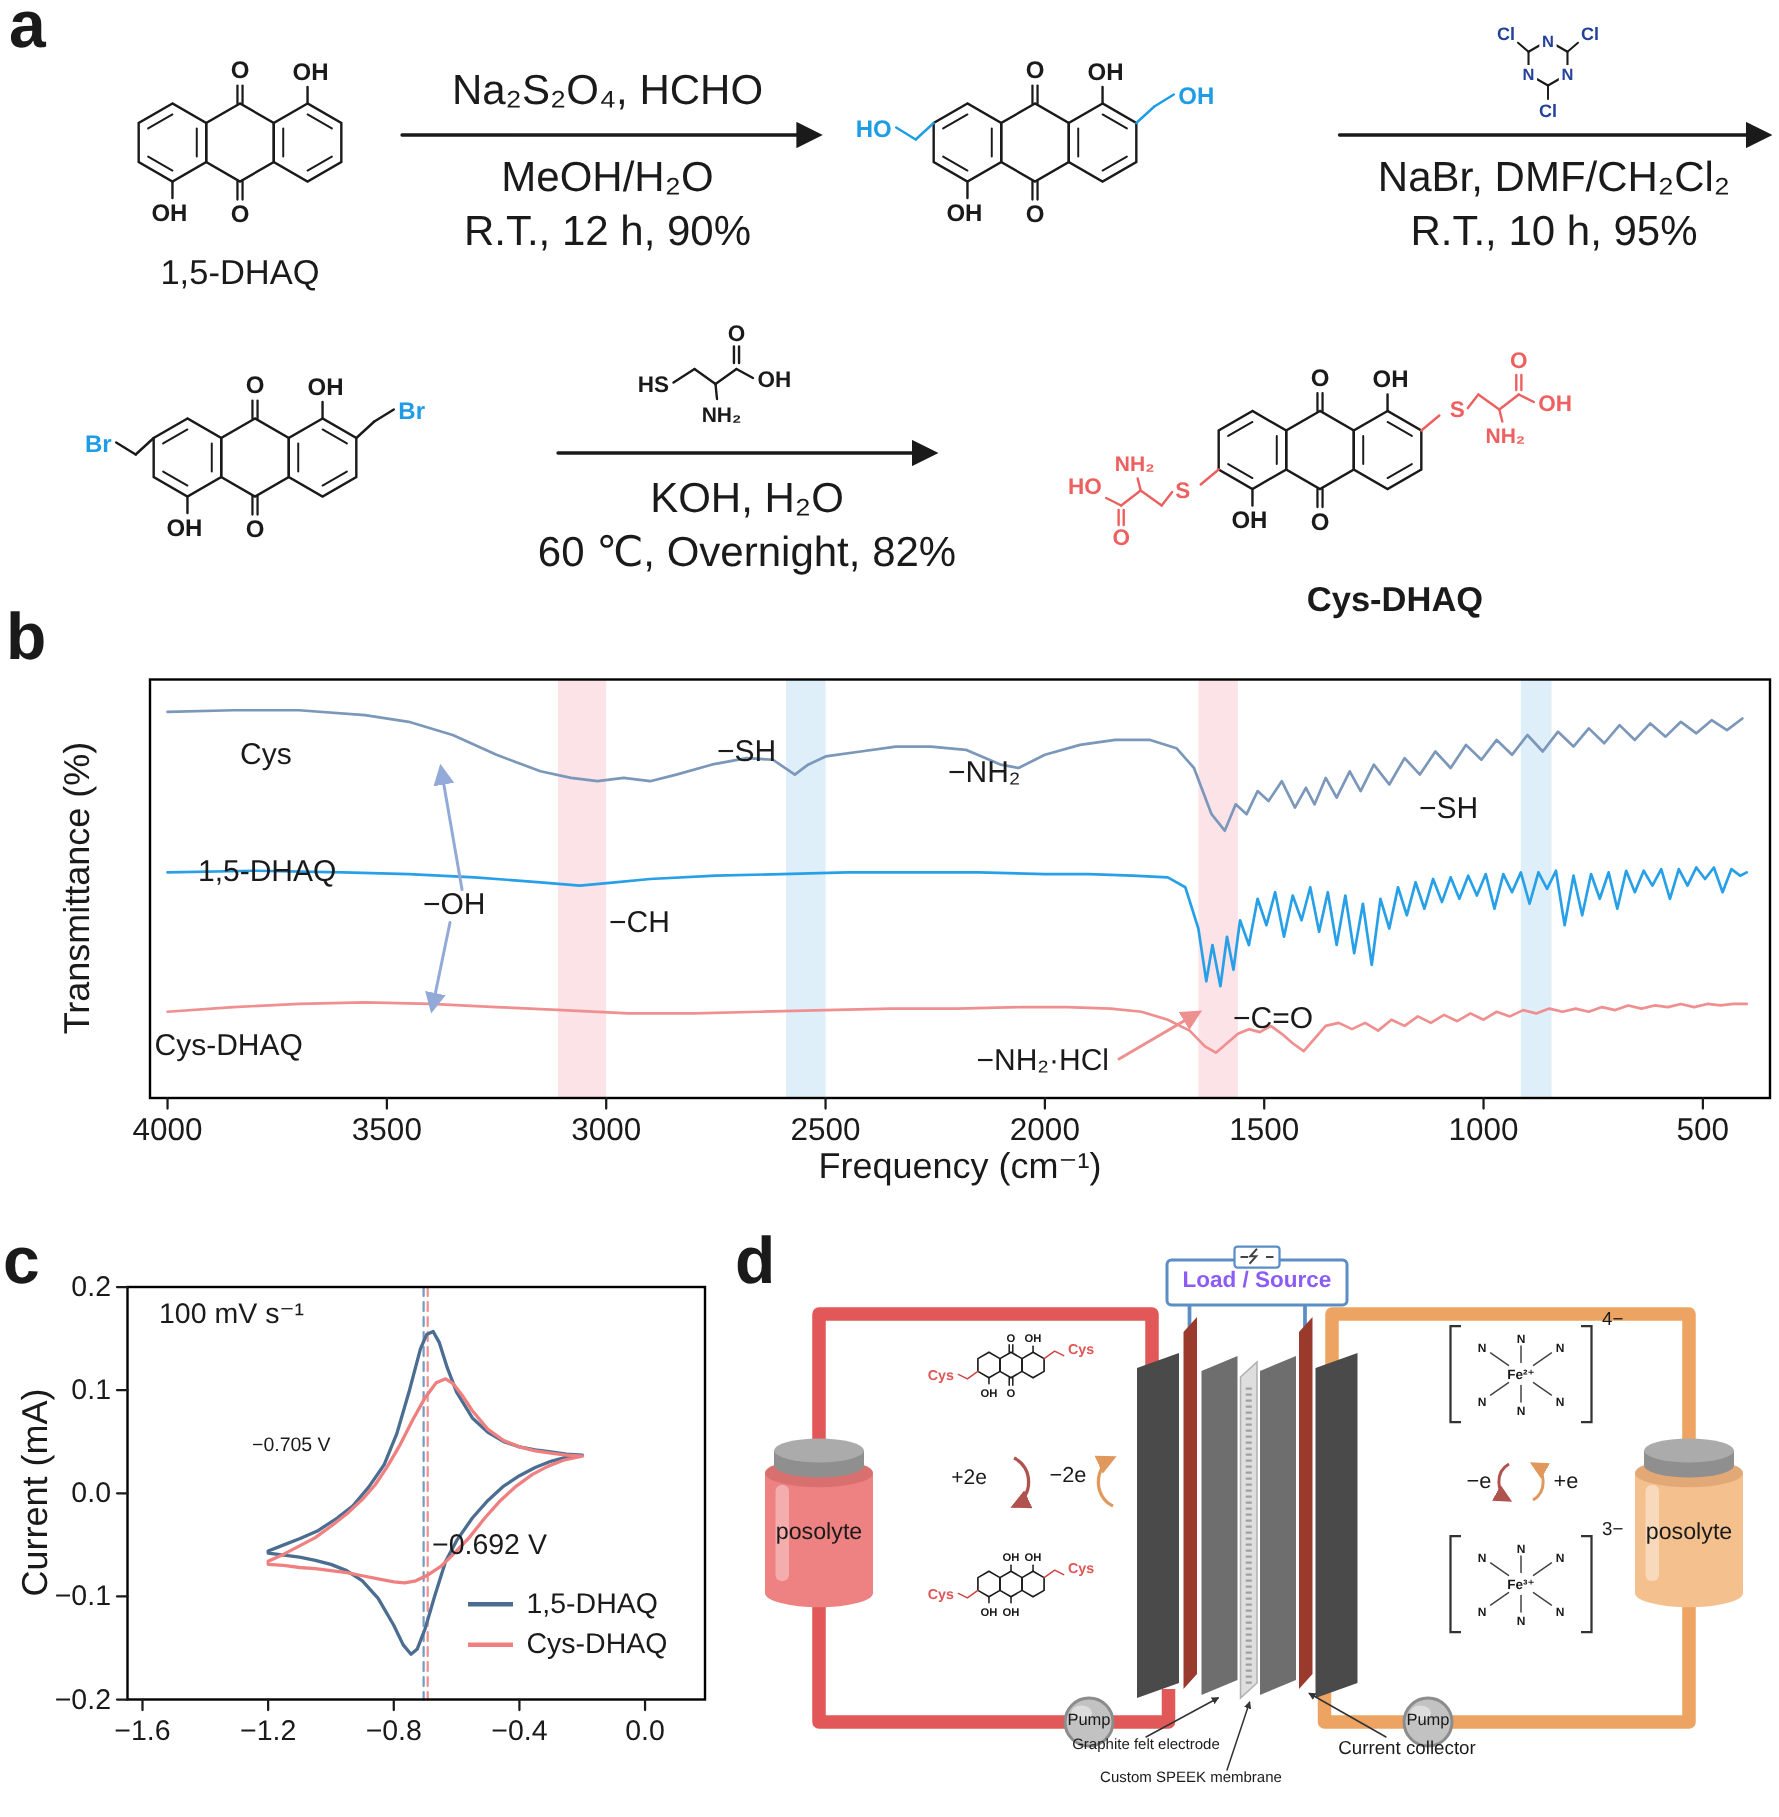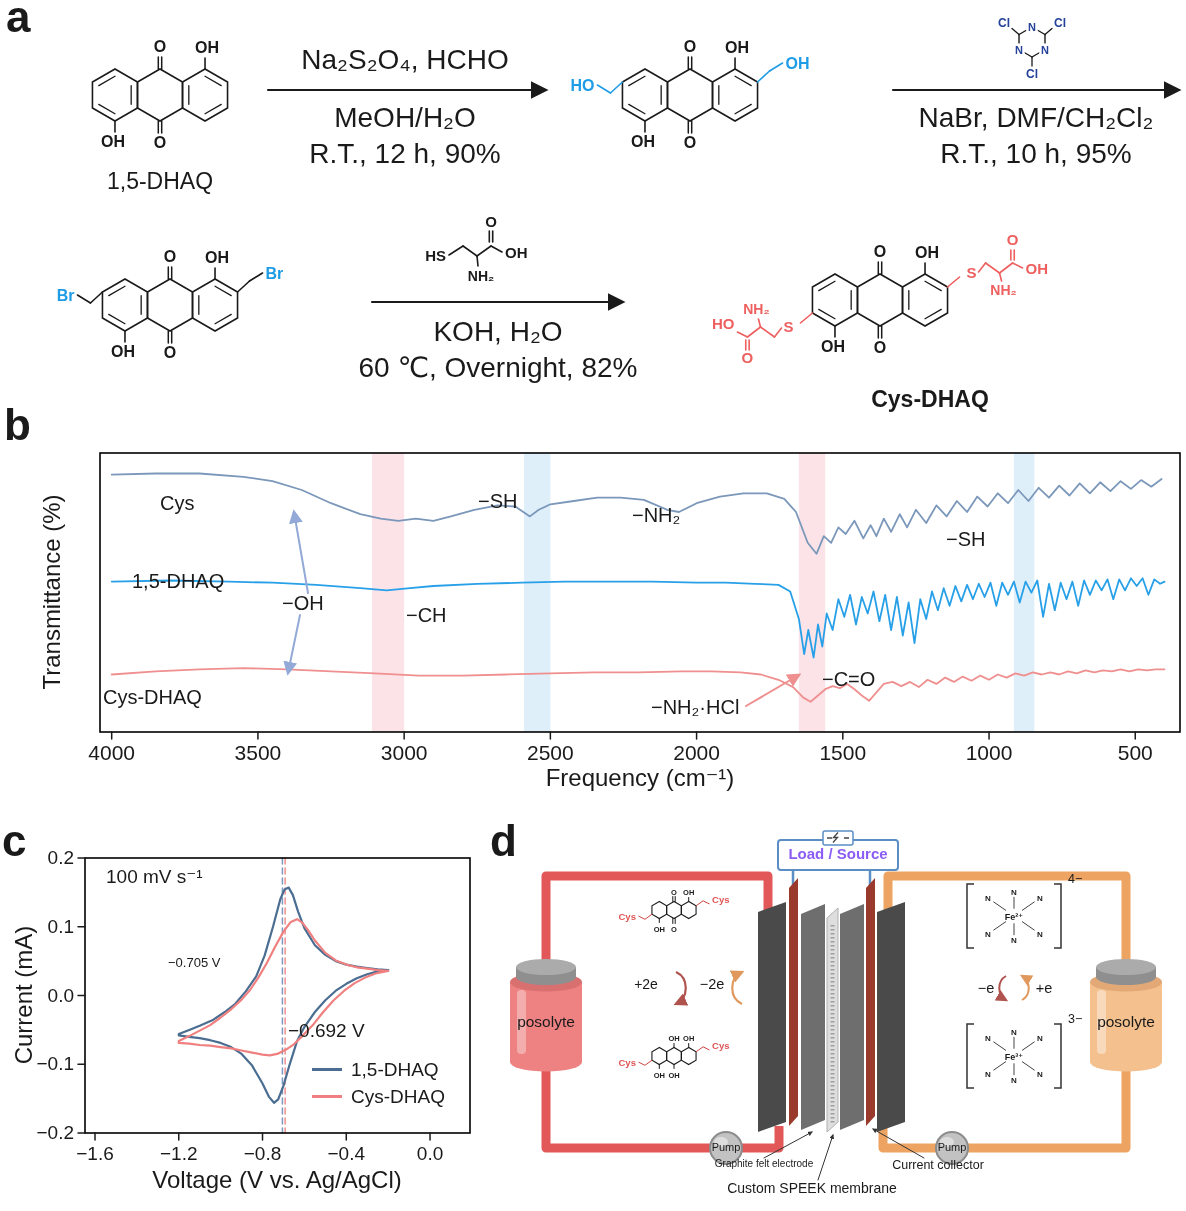--- a/index.html
+++ b/index.html
@@ -377,21 +377,20 @@
   <div class="ov ann" style="left:103px;top:686px">Cys-DHAQ</div>
   <div class="ov ann" style="left:478px;top:490px">−SH</div>
   <div class="ov ann" style="left:632px;top:504px">−NH₂</div>
   <div class="ov ann" style="left:282px;top:592px">−OH</div>
   <div class="ov ann" style="left:406px;top:604px">−CH</div>
   <div class="ov ann" style="left:651px;top:696px">−NH₂·HCl</div>
   <div class="ov ann" style="left:822px;top:668px">−C=O</div>
   <div class="ov ann" style="left:946px;top:528px">−SH</div>
 
   <div class="ov rotc axis" style="left:24px;top:995px">Current (mA)</div>
-  <div class="ov cx axis" style="left:277px;top:1166px">Voltage (V vs. Ag/AgCl)</div>
   <div class="ov" style="left:106px;top:866px;font-size:19px">100 mV s⁻¹</div>
   <div class="ov" style="left:168px;top:956px;font-size:13px">−0.705 V</div>
   <div class="ov" style="left:288px;top:1020px;font-size:19px">−0.692 V</div>
   <div class="ov" style="left:312px;top:1056px">
     <div class="leg-row">
       <span class="leg-line" style="background: rgb(74, 109, 145);"></span>
       <span class="leg-text">1,5-DHAQ</span>
     </div>
     <div class="leg-row">
       <span class="leg-line" style="background: rgb(240, 128, 128);"></span>
@@ -404,16 +403,16 @@
   <div class="ov cx" style="left:1126px;top:1013px;font-size:15.5px">posolyte</div>
   <div class="ov cx" style="left:726px;top:1141px;font-size:11px">Pump</div>
   <div class="ov cx" style="left:952px;top:1141px;font-size:11px">Pump</div>
   <div class="ov cx" style="left:646px;top:976px;font-size:14px">+2e</div>
   <div class="ov cx" style="left:712px;top:976px;font-size:14.5px">−2e</div>
   <div class="ov cx" style="left:986px;top:980px;font-size:14.5px">−e</div>
   <div class="ov cx" style="left:1044px;top:980px;font-size:14.5px">+e</div>
   <div class="ov" style="left:1068px;top:872px;font-size:12.5px">4−</div>
   <div class="ov" style="left:1068px;top:1012px;font-size:12.5px">3−</div>
   <div class="ov cx" style="left:764px;top:1158px;font-size:10px">Graphite felt electrode</div>
-  <div class="ov cx" style="left:812px;top:1180px;font-size:14px">Custom SPEEK membrane</div>
+  <div class="ov cx" style="left:794px;top:1180px;font-size:10px">Custom SPEEK membrane</div>
   <div class="ov cx" style="left:938px;top:1158px;font-size:12.5px">Current collector</div>
 
 </div>
 
 </body></html>

